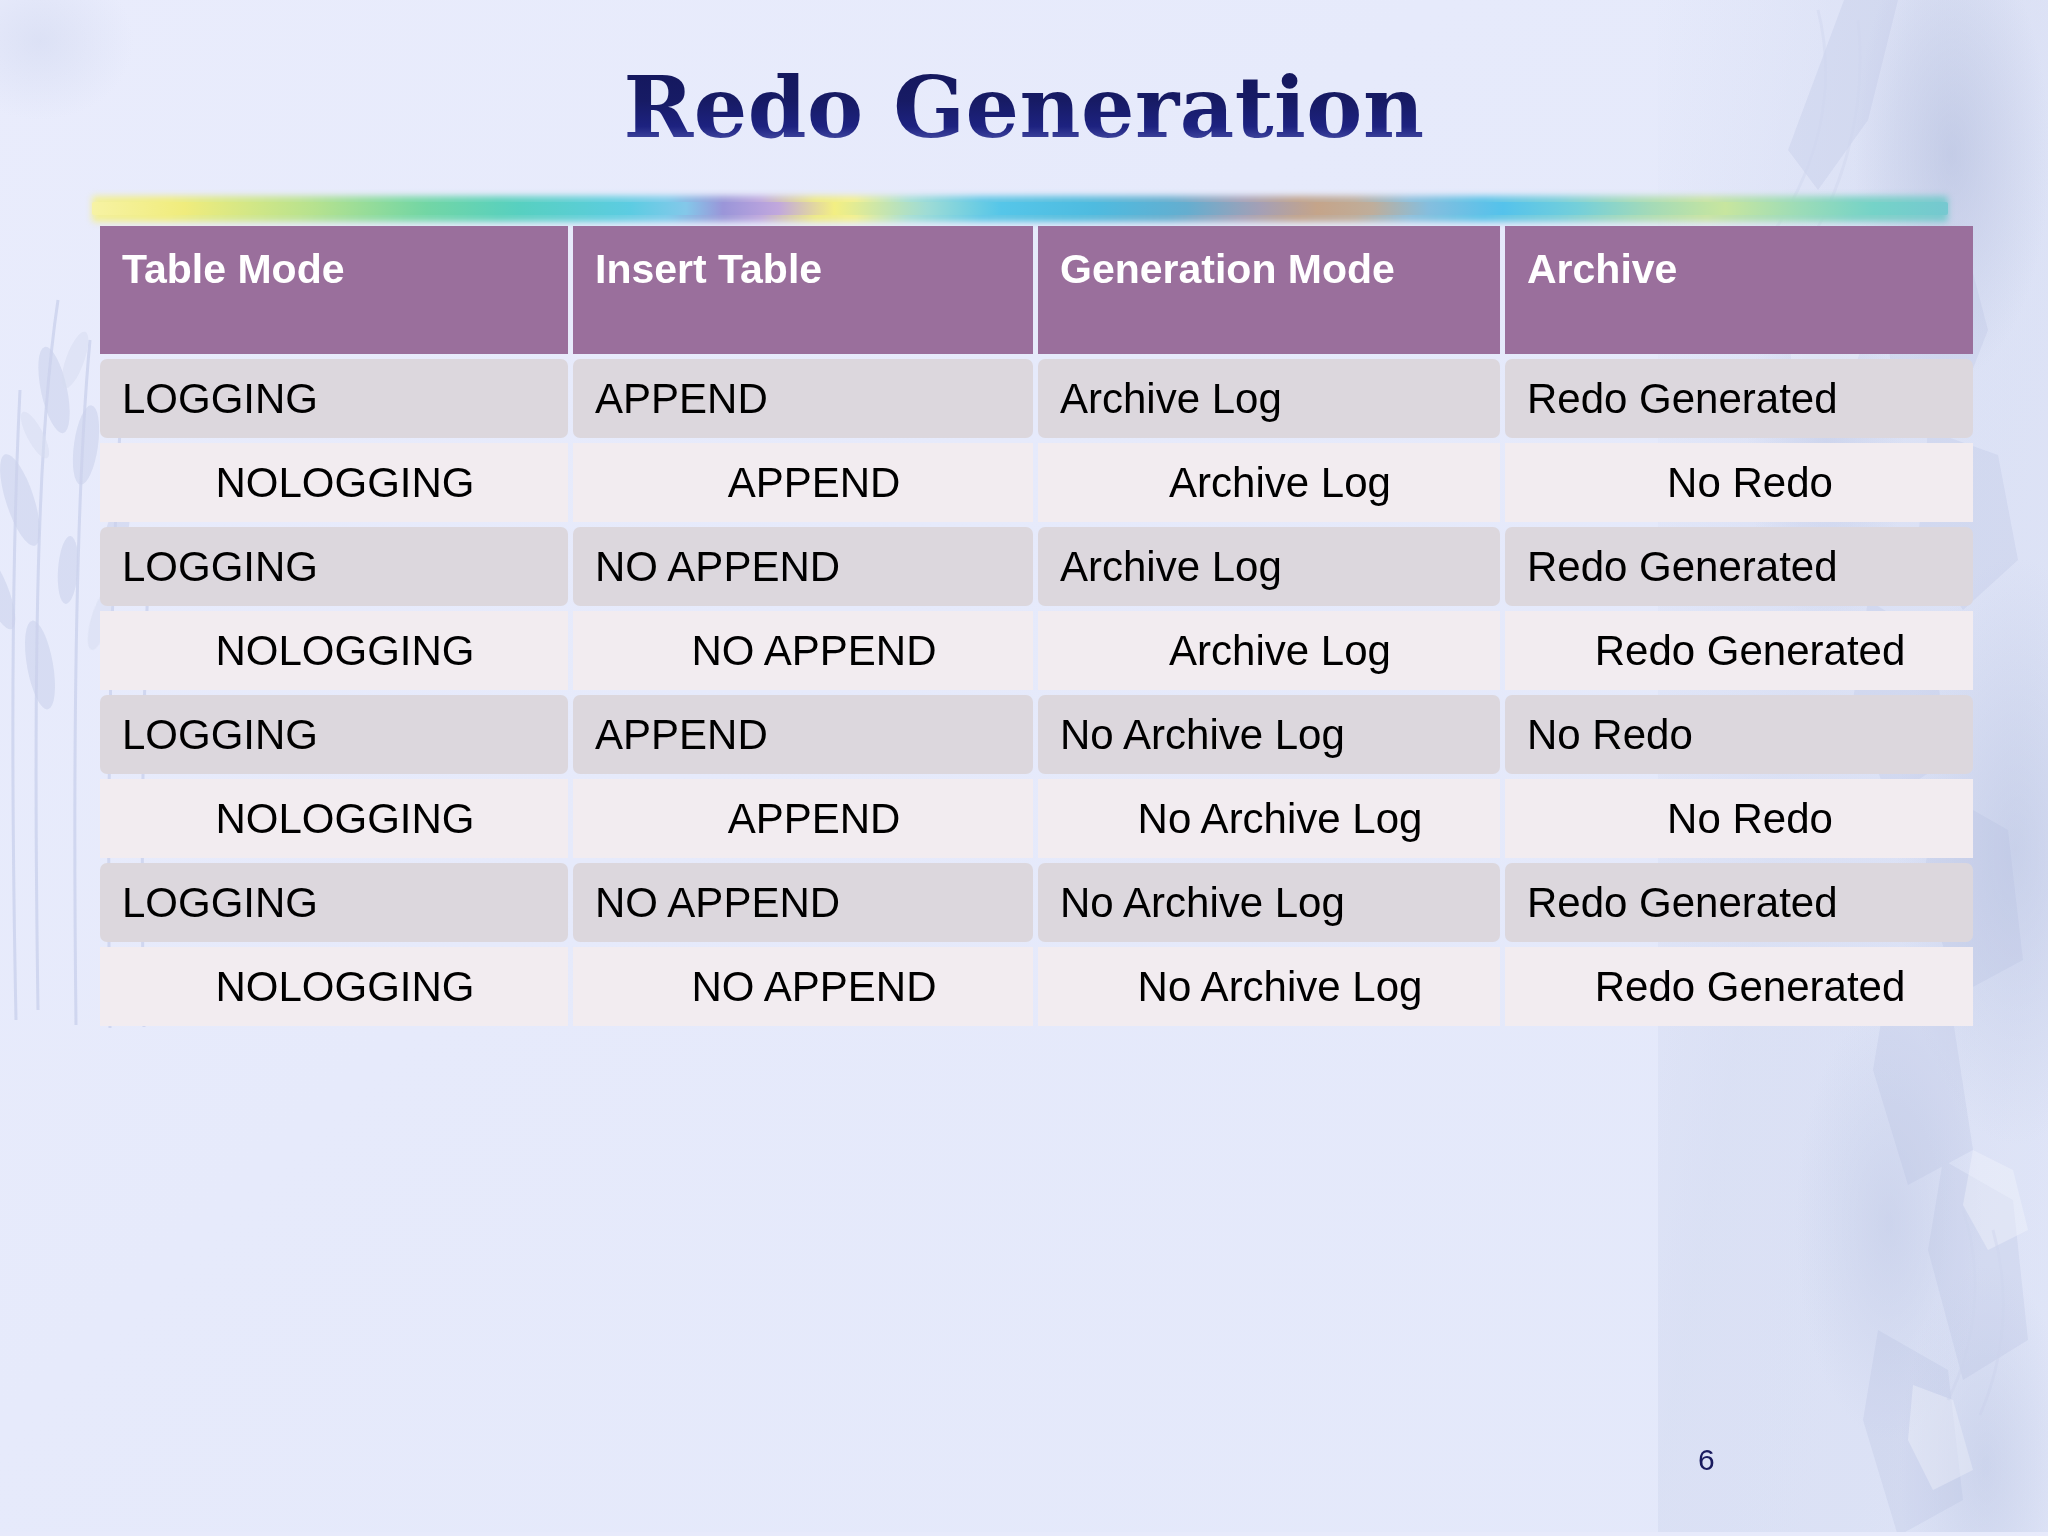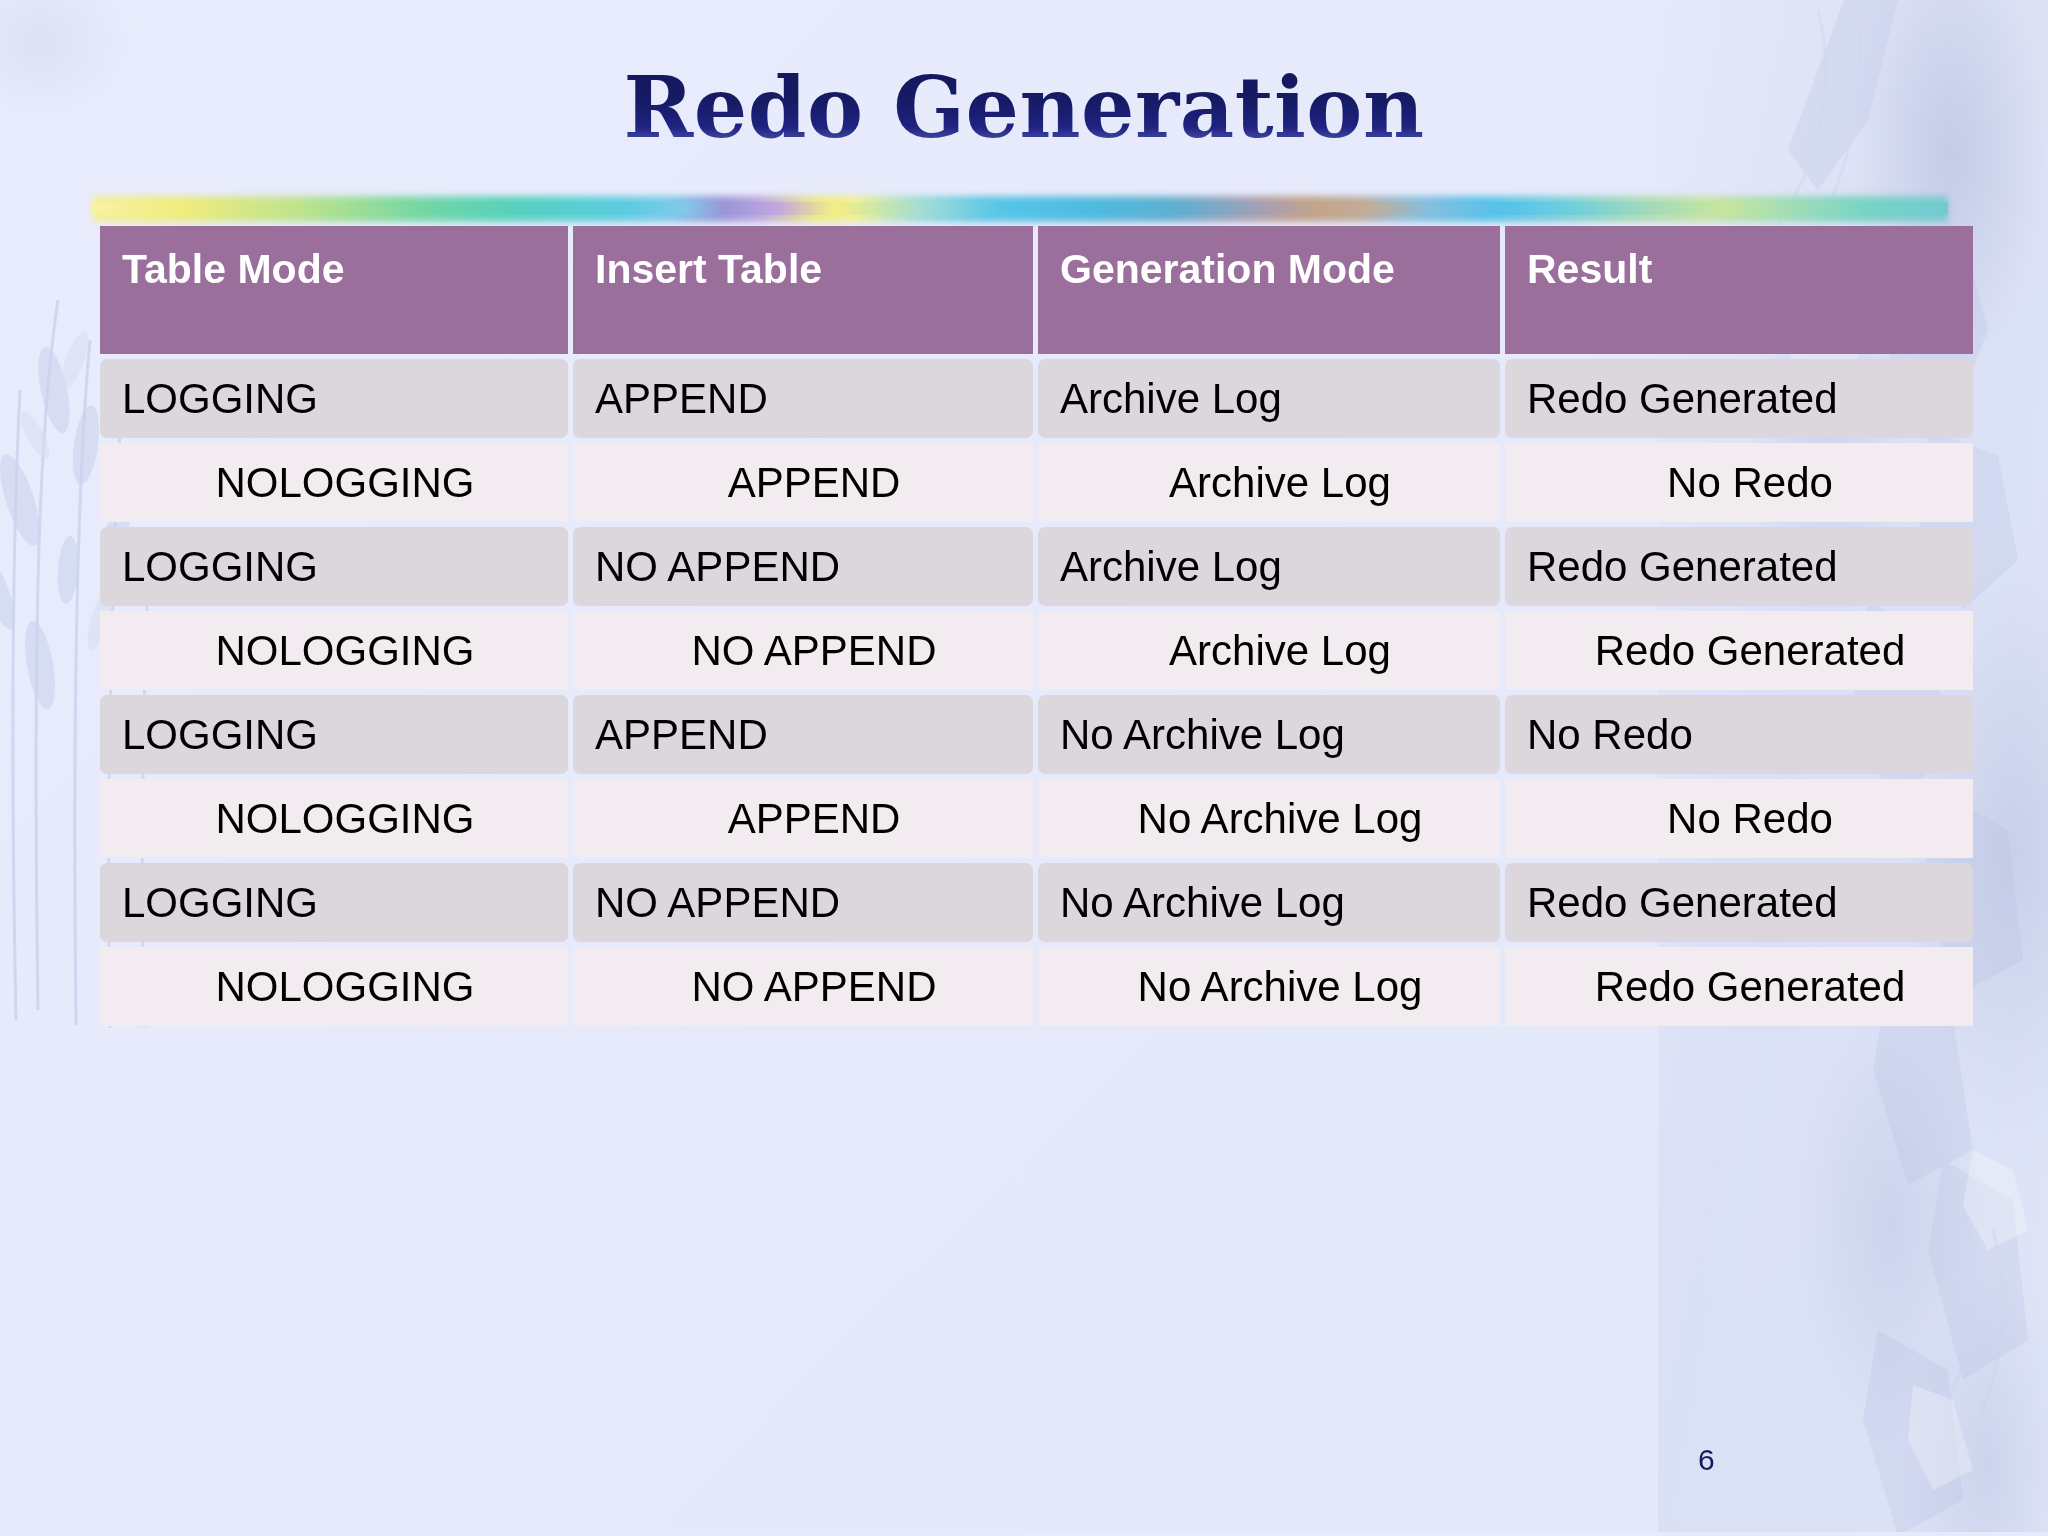--- a/index.html
+++ b/index.html
@@ -292,21 +292,21 @@
         <col class="c1">
           <col class="c2">
           <col class="c3">
           <col class="c4">
       </colgroup>
       <thead>
         <tr>
           <th>Table Mode</th>
           <th>Insert Table</th>
           <th>Generation Mode</th>
-          <th>Result</th>
+          <th>Archive</th>
         </tr>
       </thead>
       <tbody>
         <tr class="odd">
           <td>LOGGING</td>
           <td>APPEND</td>
           <td>Archive Log</td>
           <td>Redo Generated</td>
         </tr>
         <tr class="even">

